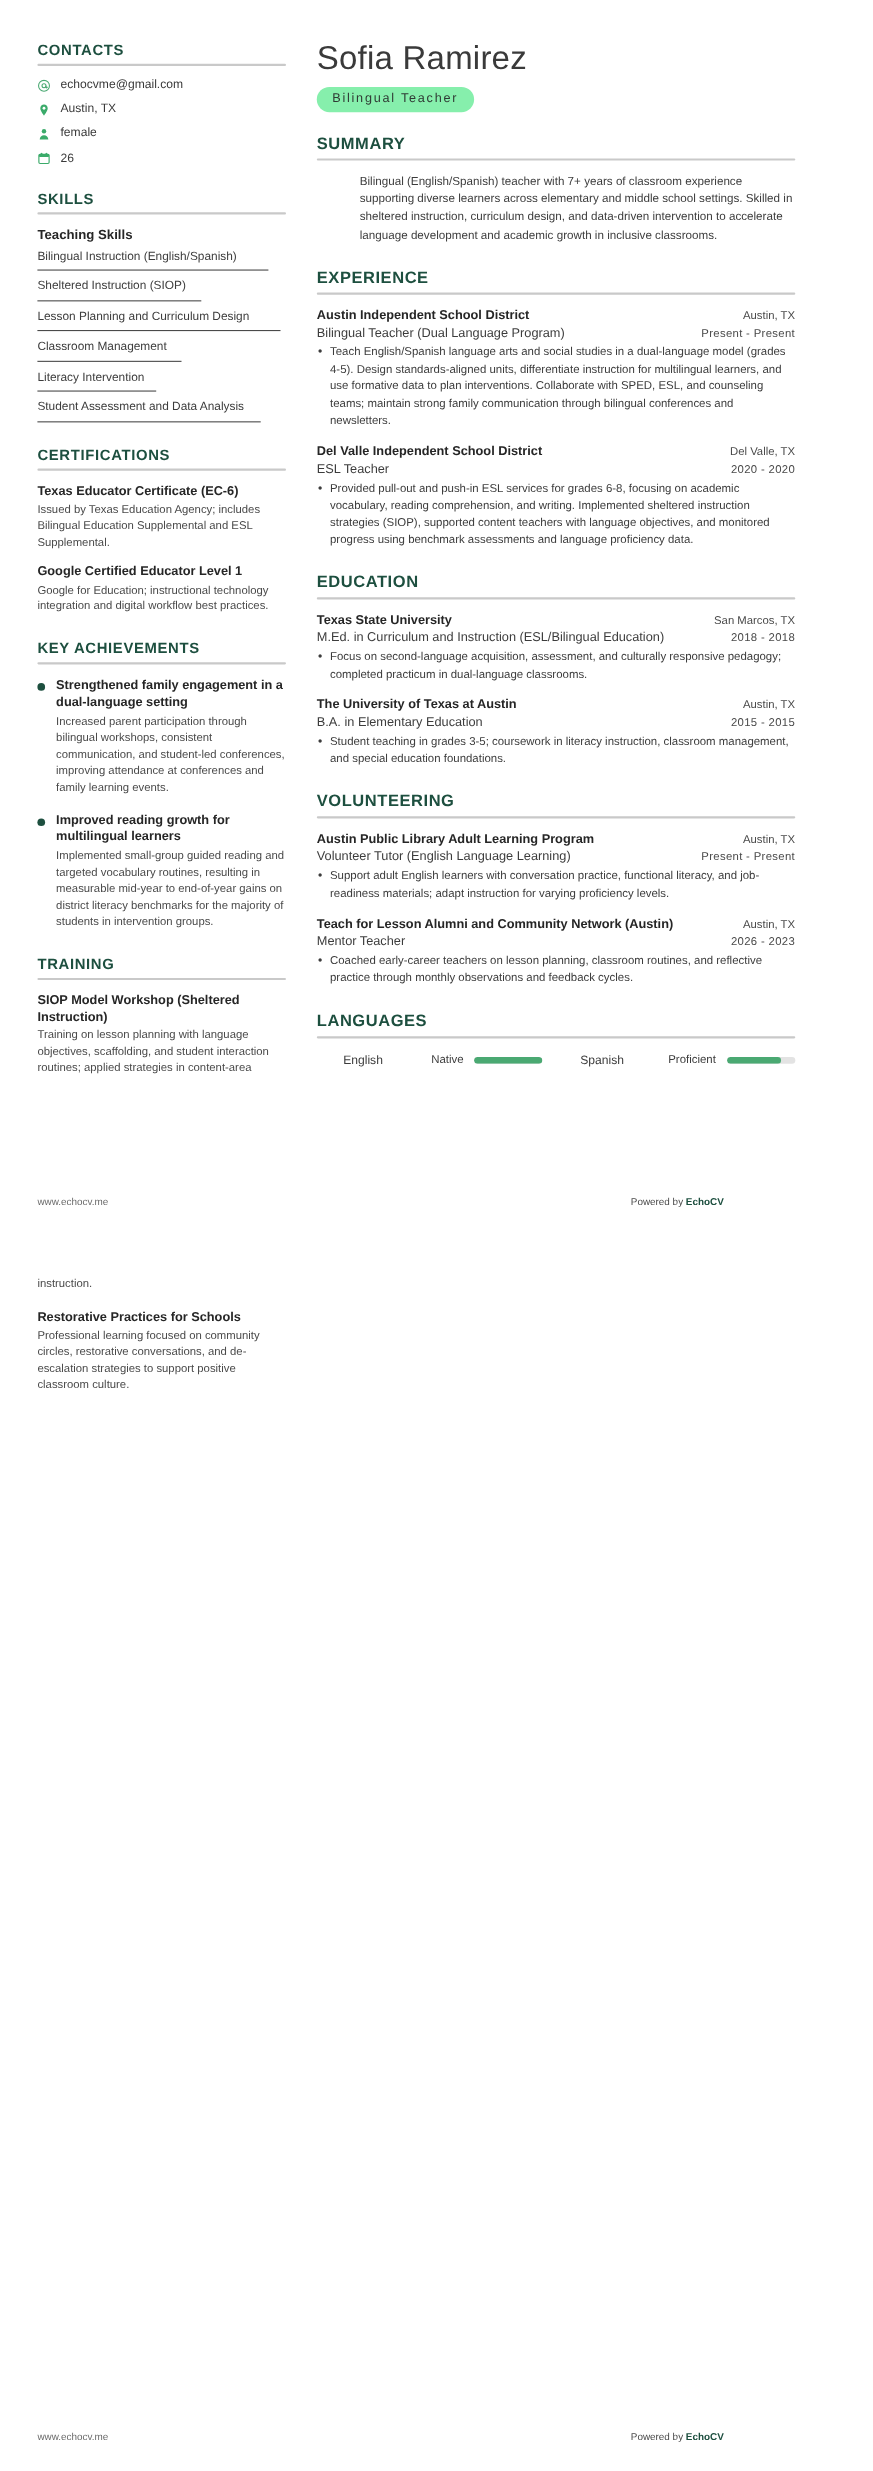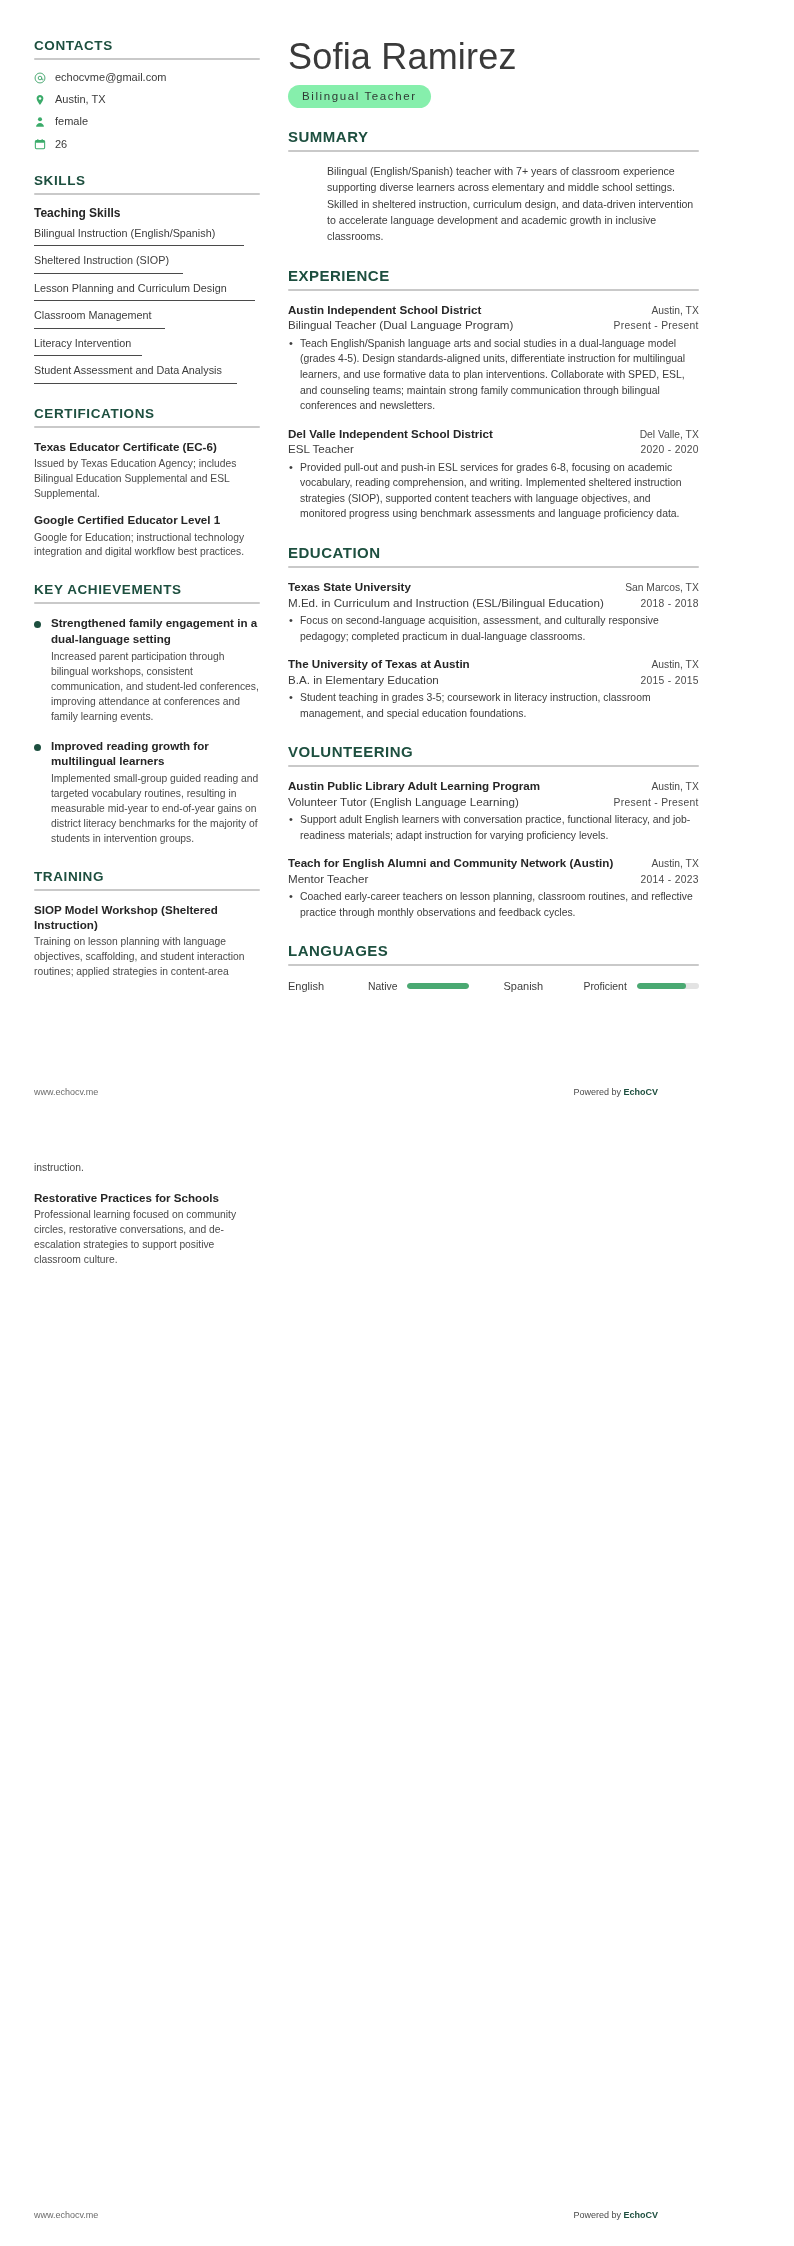--- a/index.html
+++ b/index.html
@@ -88,21 +88,21 @@
   }
   .ach-body { flex: 1 1 auto; }
   .ach-title {
     font-size: 11.6px; font-weight: 700; color:#262626;
     line-height: 1.32; margin-bottom: 4px;
   }
   .ach-desc { font-size: 10.3px; color:#4a4a4a; line-height:1.45; }
 
   
   .name {
-    font-size: 36px;
+    font-size: 30px;
     font-weight: 400;
     color: #3a3a3a;
     letter-spacing: .2px;
     line-height: 1.05;
     margin: 0 0 9px 0;
   }
   .role-badge {
     display: inline-block;
     background: #86efac;
     color: #2f3a34;
@@ -144,21 +144,21 @@
   }
   .bullets li:before {
     content: "•";
     position: absolute;
     left: 1px; top: -1px;
     color: #3c3c3c;
     font-size: 11px;
   }
 
   
-  .lang-row { display:flex; align-items:center; gap:12px; margin-top: 14px; }
+  .lang-row { display:flex; align-items:center; gap:12px; margin-top: 14px; margin-left: 24px; }
   .lang-cell { display:flex; align-items:center; gap:10px; }
   .lang-name { font-size: 11px; color:#3c3c3c; width: 70px; }
   .lang-level { font-size: 10.4px; color:#3c3c3c; }
   .bar {
     width: 62px; height: 6px; border-radius: 3px;
     background: #e3e3e3; overflow: hidden; position: relative;
   }
   .bar > i { display:block; height:100%; background:#4aa972; border-radius:3px; }
 
   
@@ -392,26 +392,26 @@
             <div class="entry-role">Volunteer Tutor (English Language Learning)</div>
             <div class="entry-date">Present - Present</div>
           </div>
           <ul class="bullets">
             <li>Support adult English learners with conversation practice, functional literacy, and job-readiness materials; adapt instruction for varying proficiency levels.</li>
           </ul>
         </div>
 
         <div class="entry">
           <div class="entry-row">
-            <div class="entry-org">Teach for English Alumni and Community Network (Austin)</div>
+            <div class="entry-org">Teach for Lesson Alumni and Community Network (Austin)</div>
             <div class="entry-place">Austin, TX</div>
           </div>
           <div class="entry-row">
             <div class="entry-role">Mentor Teacher</div>
-            <div class="entry-date">2014 - 2023</div>
+            <div class="entry-date">2026 - 2023</div>
           </div>
           <ul class="bullets">
             <li>Coached early-career teachers on lesson planning, classroom routines, and reflective practice through monthly observations and feedback cycles.</li>
           </ul>
         </div>
       </div>
 
       <div class="block">
         <div class="sec-title big">LANGUAGES</div>
         <div class="sec-rule"></div>

